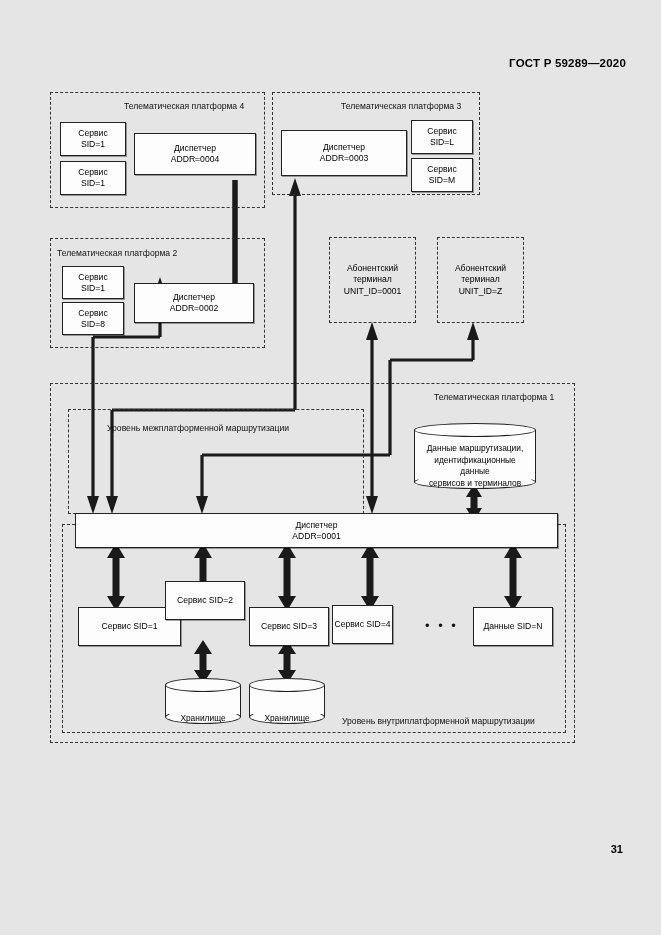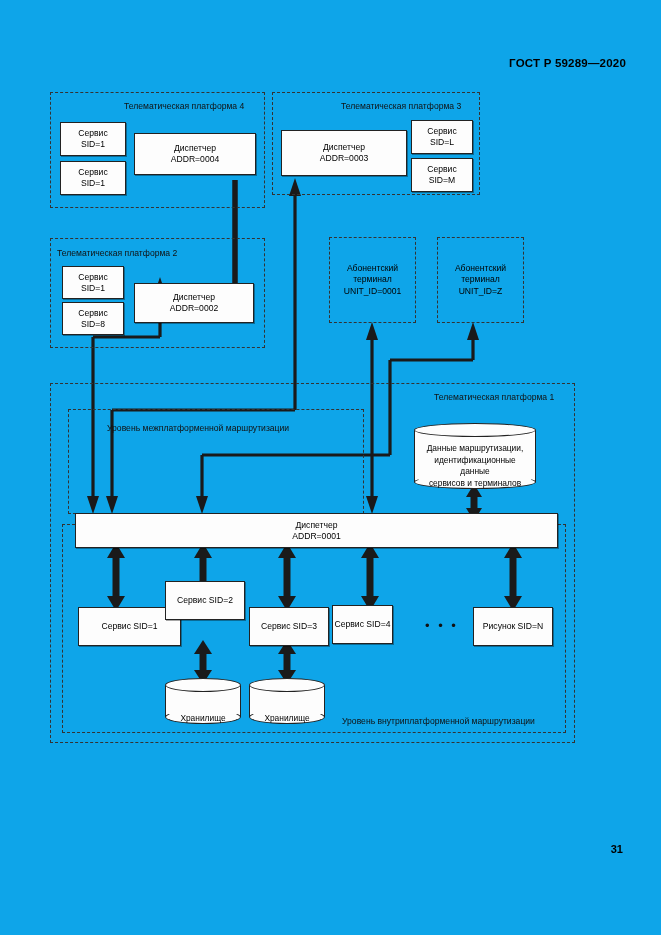--- a/index.html
+++ b/index.html
@@ -13,21 +13,21 @@
     position: relative;
     font-family: "Liberation Sans", sans-serif;
     color: #000000;
     overflow: hidden;
   }
   .page {
     position: absolute;
     left: 0; top: 0;
     width: 661px;
     height: 935px;
-    background: #0ea5e9;
+    background: #e5e5e5;
   }
   .hdr {
     position: absolute;
     right: 35px;
     top: 57px;
     font-size: 11.5px;
     font-weight: bold;
     letter-spacing: 0.2px;
     white-space: nowrap;
   }
@@ -316,21 +316,21 @@
     <span>Сервис SID=2</span>
   </div>
   <div class="abs solidbox svc-wide" style="left:249px; top:607px; width:80px; height:39px;">
     <span>Сервис SID=3</span>
   </div>
   <div class="abs solidbox svc-wide" style="left:332px; top:605px; width:61px; height:39px;">
     <span>Сервис SID=4</span>
   </div>
   <div class="dots" style="left:425px; top:618px;">• • •</div>
   <div class="abs solidbox svc-wide" style="left:473px; top:607px; width:80px; height:39px;">
-    <span>Рисунок SID=N</span>
+    <span>Данные SID=N</span>
   </div>
 
   <div class="cyl" style="left:165px; top:678px; width:76px; height:46px;">
     <div class="body"></div>
     <div class="bot"></div>
     <div class="top"></div>
     <div class="txt">Хранилище</div>
   </div>
   <div class="cyl" style="left:249px; top:678px; width:76px; height:46px;">
     <div class="body"></div>

